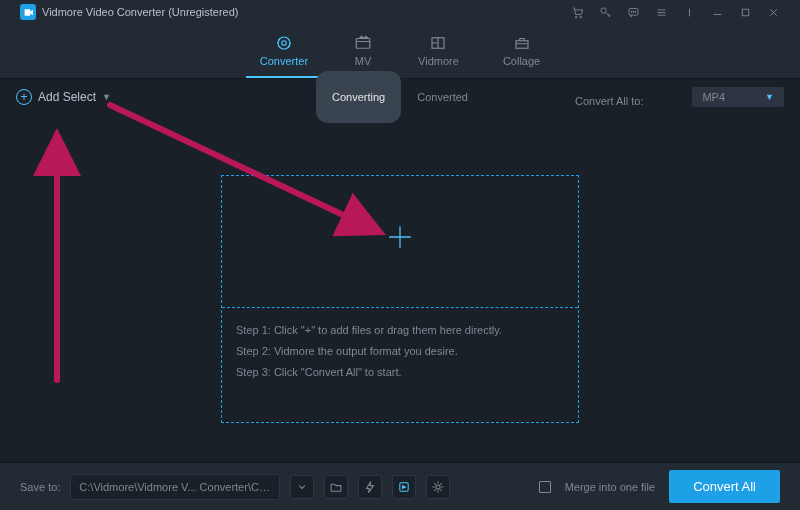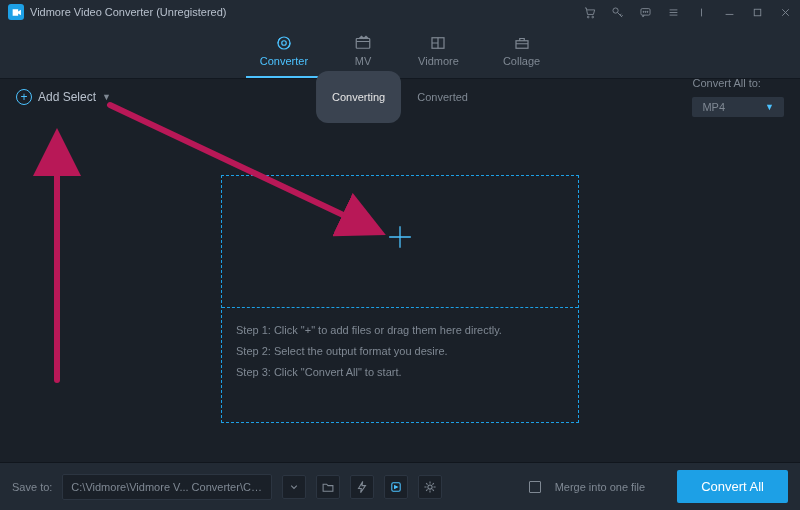--- a/index.html
+++ b/index.html
@@ -11,21 +11,21 @@
     --fg-dim:#7f8893;
     --accent:#1da0e6;
     --accent-light:#4cc2ff;
     --pill-bg:#3a4350;
     --arrow:#b81857;
   }
   *{box-sizing:border-box;font-family:"Segoe UI",Arial,sans-serif;}
   body{margin:0;background:#000;}
   .app{width:800px;height:510px;background:var(--bg0);color:var(--fg);position:relative;overflow:hidden;}
   
-  .titlebar{height:24px;display:flex;align-items:center;padding:0 8px;background:var(--bg1);font-size:11px;}
+  .titlebar{height:24px;display:flex;align-items:center;padding:0 20px;background:var(--bg1);font-size:11px;}
   .logo{width:16px;height:16px;background:var(--accent);border-radius:3px;display:flex;align-items:center;justify-content:center;margin-right:6px;}
   .logo svg{width:11px;height:11px;fill:#fff;}
   .title-right{margin-left:auto;display:flex;gap:14px;align-items:center;color:var(--fg-dim);}
   .title-right span{display:flex;align-items:center;justify-content:center;width:14px;height:14px;cursor:pointer;}
   .title-right svg{width:13px;height:13px;stroke:var(--fg-dim);fill:none;stroke-width:1.4;}
   
   .tabs{height:55px;display:flex;align-items:center;justify-content:center;gap:44px;background:var(--bg1);border-bottom:1px solid #121820;}
   .tab{display:flex;flex-direction:column;align-items:center;gap:3px;font-size:11px;color:var(--fg-dim);cursor:pointer;padding-bottom:2px;position:relative;}
   .tab.active{color:var(--accent-light);}
   .tab.active::after{content:"";position:absolute;bottom:-9px;left:-14px;right:-14px;height:2px;background:var(--accent-light);}
@@ -34,42 +34,42 @@
   .tab.active svg{stroke:var(--accent-light);}
   
   .toolbar{height:36px;display:flex;align-items:center;padding:0 16px;background:var(--bg0);font-size:12px;}
   .add-files{display:flex;align-items:center;gap:6px;color:var(--fg);cursor:pointer;}
   .add-files .plus{width:16px;height:16px;border:1.5px solid var(--accent-light);border-radius:50%;display:flex;align-items:center;justify-content:center;color:var(--accent-light);font-size:12px;line-height:0;}
   .add-files .caret{font-size:9px;color:var(--fg-dim);}
   .seg{margin-left:auto;position:absolute;left:50%;transform:translateX(-50%);display:flex;align-items:center;font-size:11px;}
   .seg .pill{padding:20px 16px;border-radius:12px;}
   .seg .on{background:var(--pill-bg);color:#e6e6e6;}
   .seg .off{color:var(--fg-dim);padding:4px 16px;cursor:pointer;}
-  .convert-to{margin-left:auto;display:flex;align-items:flex-start;gap:8px;font-size:11px;color:var(--fg-dim);flex-direction:column;}
-  .sel{background:var(--bg2);padding:4px 10px;border-radius:2px;display:flex;align-items:center;gap:40px;cursor:pointer;}
+  .convert-to{margin-left:auto;display:flex;align-items:flex-end;gap:8px;font-size:11px;color:var(--fg-dim);}
+  .sel{background:var(--bg2);padding:4px 10px;border-radius:2px;display:flex;align-items:center;gap:40px;cursor:pointer;margin-left:41px;}
   .sel .caret{color:var(--accent-light);font-size:9px;}
   
   .main{flex:1;position:relative;height:336px;}
   .dropzone{position:absolute;left:221px;top:60px;width:358px;height:248px;border:1px dashed var(--accent);}
   .dropzone .hline{position:absolute;left:0;right:0;top:131px;border-top:1px dashed var(--accent);}
   .dropzone .plus{position:absolute;left:50%;top:63px;transform:translate(-50%,-50%);}
   .dropzone .plus svg{width:26px;height:26px;stroke:var(--accent-light);stroke-width:1.2;}
   .steps{position:absolute;left:14px;top:144px;right:10px;font-size:11px;color:var(--fg-dim);line-height:1.9;}
   
   .arrow{position:absolute;pointer-events:none;}
   
-  .footer{position:absolute;left:0;right:0;bottom:0;height:48px;background:var(--bg1);display:flex;align-items:center;padding:0 12px;gap:10px;font-size:11px;border-top:1px solid #11161d;}
+  .footer{position:absolute;left:0;right:0;bottom:0;height:48px;background:var(--bg1);display:flex;align-items:center;padding:0 20px;gap:10px;font-size:11px;border-top:1px solid #11161d;}
   .save-to{color:var(--fg-dim);}
   .path-box{background:var(--bg0);border:1px solid var(--bg2);padding:6px 8px;border-radius:2px;color:var(--fg-dim);width:210px;white-space:nowrap;overflow:hidden;text-overflow:ellipsis;}
   .mini{width:24px;height:24px;border:1px solid var(--bg2);background:var(--bg0);border-radius:2px;display:flex;align-items:center;justify-content:center;cursor:pointer;}
   .mini svg{width:14px;height:14px;stroke:var(--fg-dim);fill:none;stroke-width:1.5;}
   .mini.on svg{stroke:var(--accent-light);}
   .merge{margin-left:auto;display:flex;align-items:center;gap:14px;color:var(--fg-dim);cursor:pointer;}
   .chk{width:12px;height:12px;border:1px solid var(--fg-dim);border-radius:1px;}
-  .go{background:var(--accent);color:#fff;padding:9px 24px;font-size:13px;border-radius:2px;cursor:pointer;margin-left:22px;}
+  .go{background:var(--accent);color:#fff;padding:9px 24px;font-size:13px;border-radius:2px;cursor:pointer;margin-left:4px;}
 </style>
 </head>
 <body>
 
 <div class="app">
 
   <div class="titlebar">
     <span class="logo">
       <svg viewBox="0 0 20 20">
           <path d="M3 4h10v12H3zM13 8l5-3v10l-5-3z"></path>
@@ -189,21 +189,21 @@
   <div class="main">
     <div class="dropzone">
       <div class="plus">
         <svg viewBox="0 0 24 24" fill="none">
             <path d="M12 2v20M2 12h20"></path>
           </svg>
       </div>
       <div class="hline"></div>
       <div class="steps">
         <div>Step 1: Click "+" to add files or drag them here directly.</div>
-        <div>Step 2: Select the output format you desire.</div>
+        <div>Step 2: Vidmore the output format you desire.</div>
         <div>Step 3: Click "Convert All" to start.</div>
       </div>
     </div>
 
     <svg class="arrow" style="left:28px;top:10px;" width="60" height="270">
       <defs>
           <marker id="ah1" markerWidth="8" markerHeight="8" refX="6" refY="4" orient="auto">
         <path d="M0 0L8 4L0 8z" fill="var(--arrow)"></path>
           </marker>
         </defs>

